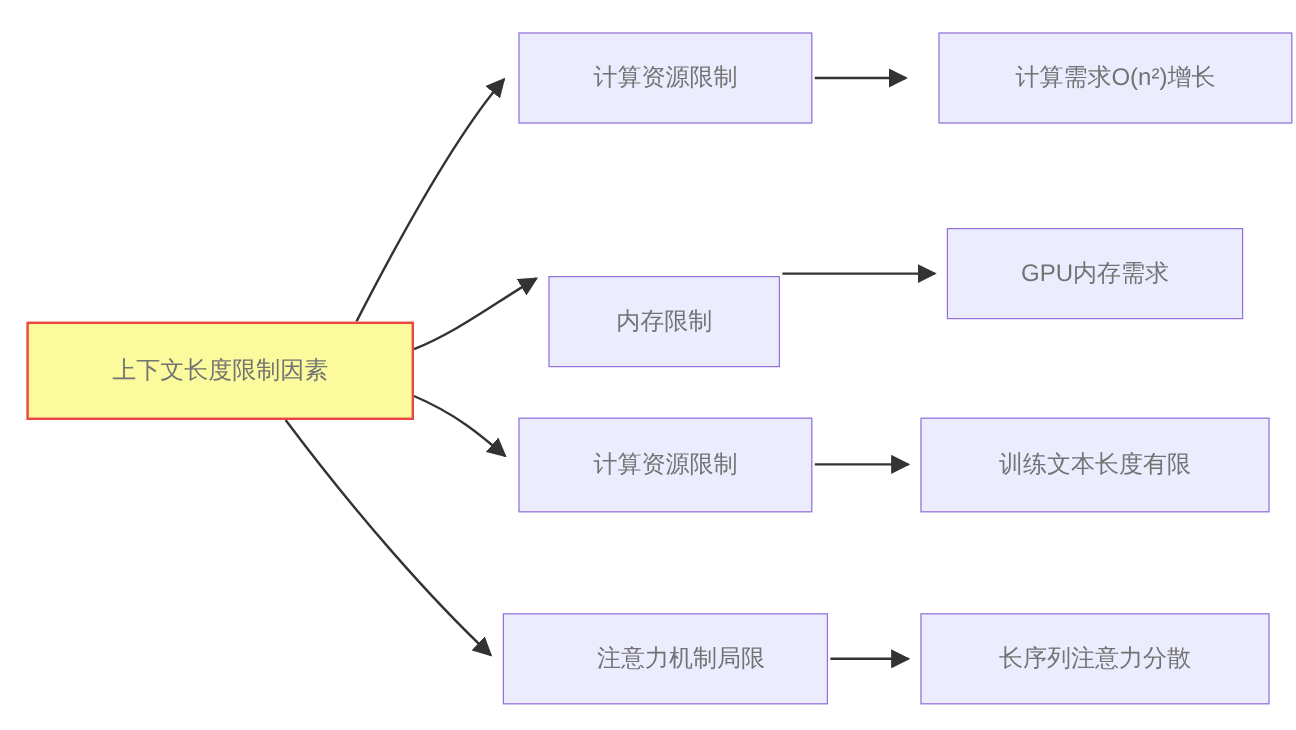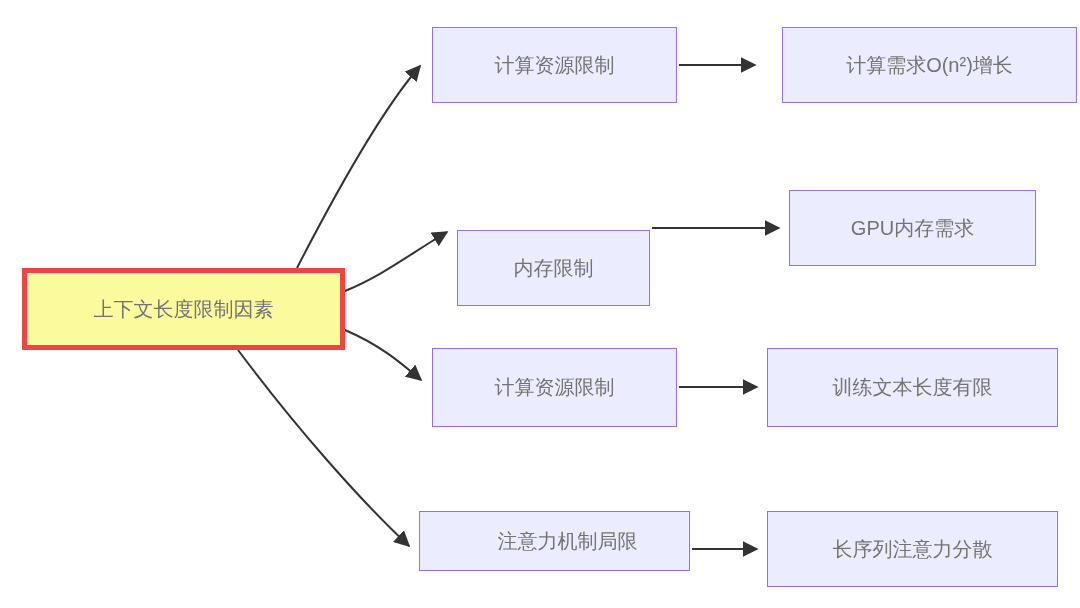--- a/index.html
+++ b/index.html
@@ -27,21 +27,21 @@
     align-items: center;
     justify-content: center;
     box-sizing: border-box;
     font-size: 20px;
     color: #737373;
     text-align: center;
     line-height: 1.25;
   }
   .node-root {
     background: #fbfb9d;
-    border: 5px solid #ef4444;
+    border: 2px solid #ef4444;
   }
   .node-branch {
     background: #ececff;
     border: 1px solid #9370db;
   }
 </style>
 </head>
 <body>
 
 <div class="canvas">
@@ -82,20 +82,20 @@
     <span>GPU内存需求</span>
   </div>
 
   <div class="node node-branch" style="left:432px; top:348px; width:245px; height:79px;">
     <span>计算资源限制</span>
   </div>
   <div class="node node-branch" style="left:767px; top:348px; width:291px; height:79px;">
     <span>训练文本长度有限</span>
   </div>
 
-  <div class="node node-branch" style="left:419px; top:511px; width:271px; height:60px;padding-left:26px;">
+  <div class="node node-branch" style="left:419px; top:511px; width:271px; height:76px;padding-left:26px;">
     <span>注意力机制局限</span>
   </div>
   <div class="node node-branch" style="left:767px; top:511px; width:291px; height:76px;">
     <span>长序列注意力分散</span>
   </div>
 
 </div>
 
 </body></html>

